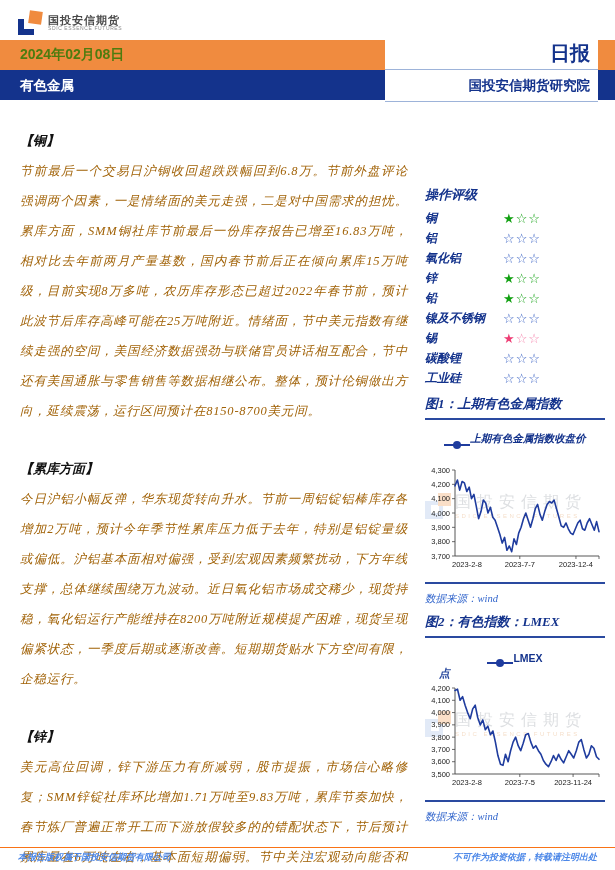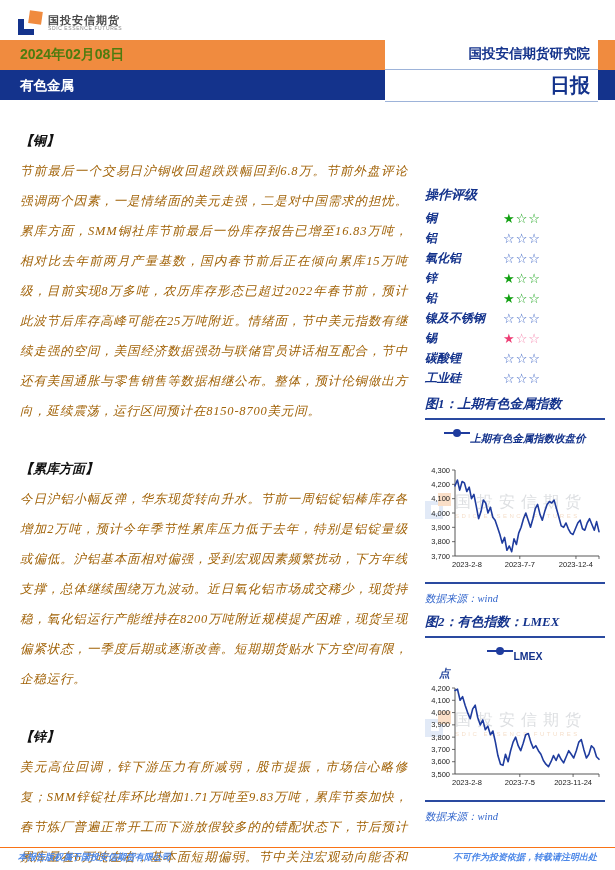--- a/index.html
+++ b/index.html
@@ -37,21 +37,21 @@
   .main-right{position:absolute;left:425px;top:186px;width:180px;}
   .rate-title{font-size:13px;font-weight:bold;color:#14338c;margin-bottom:4px;}
   .rrow{display:flex;align-items:center;height:20px;}
   .rname{width:78px;font-size:12px;font-weight:bold;color:#14338c;}
   .stars{font-family:"DejaVu Sans",sans-serif;font-size:13px;letter-spacing:1px;line-height:1;}
 
   
   .figure{margin-top:7px;}
   .fig-title{font-size:13px;font-weight:bold;color:#14338c;padding-bottom:5px;}
   .fig-rule{height:0;border-top:2px solid #2a4aa0;}
-  .legend{display:flex;align-items:flex-start;justify-content:center;gap:0;margin-top:12px;height:14px;}
+  .legend{display:flex;align-items:flex-end;justify-content:center;gap:0;margin-top:12px;height:14px;}
   .legend-marker{position:relative;width:26px;height:2px;background:#1f3c9e;display:inline-block;}
   .legend-marker:after{content:"";position:absolute;left:9px;top:-3px;width:8px;height:8px;border-radius:50%;background:#1f3c9e;}
   .legend-label{font-size:10.5px;color:#14338c;font-weight:bold;}
   .unit-label{font-size:11px;font-weight:bold;color:#2a4aa0;height:14px;margin:2px 0 0 14px;}
   .chart-wrap{position:relative;width:180px;height:114px;margin-top:2px;}
   .chart-svg{position:absolute;left:0;top:0;}
   .watermark{position:absolute;left:0;top:28px;width:180px;display:flex;align-items:center;gap:4px;opacity:.33;pointer-events:none;}
   .wm-ico{position:relative;width:26px;height:26px;flex:none;}
   .wm-ico .a{position:absolute;left:0;bottom:0;width:18px;height:18px;background:#aac2e8;}
   .wm-ico .b{position:absolute;left:6px;bottom:6px;width:8px;height:8px;background:#fff;}
@@ -79,24 +79,24 @@
     <span class="brandsub">SDIC ESSENCE FUTURES</span>
   </div>
 </div>
 
 <div class="bar-orange"></div>
 <div class="bar-navy"></div>
 <div class="bar-date">2024年02月08日</div>
 <div class="bar-cat">有色金属</div>
 <div class="hpanel">
   <div class="hrow">
+      <span class="h-daily">日报</span>
+    </div>
+  <div class="hrow">
       <span class="h-inst">国投安信期货研究院</span>
-    </div>
-  <div class="hrow">
-      <span class="h-daily">日报</span>
     </div>
 </div>
 
 <div class="main-left kai">
   <div class="sec">
     <div class="sec-title">【铜】</div>
     <div class="sec-body">节前最后一个交易日沪铜收回超跌跌幅回到6.8万。节前外盘评论强调两个因素，一是情绪面的美元走强，二是对中国需求的担忧。累库方面，SMM铜社库节前最后一份库存报告已增至16.83万吨，相对比去年前两月产量基数，国内春节前后正在倾向累库15万吨级，目前实现8万多吨，农历库存形态已超过2022年春节前，预计此波节后库存高峰可能在25万吨附近。情绪面，节中美元指数有继续走强的空间，美国经济数据强劲与联储官员讲话相互配合，节中还有美国通胀与零售销售等数据相继公布。整体，预计伦铜做出方向，延续震荡，运行区间预计在8150-8700美元间。</div>
   </div>
   <div class="sec">
     <div class="sec-title">【累库方面】</div>

